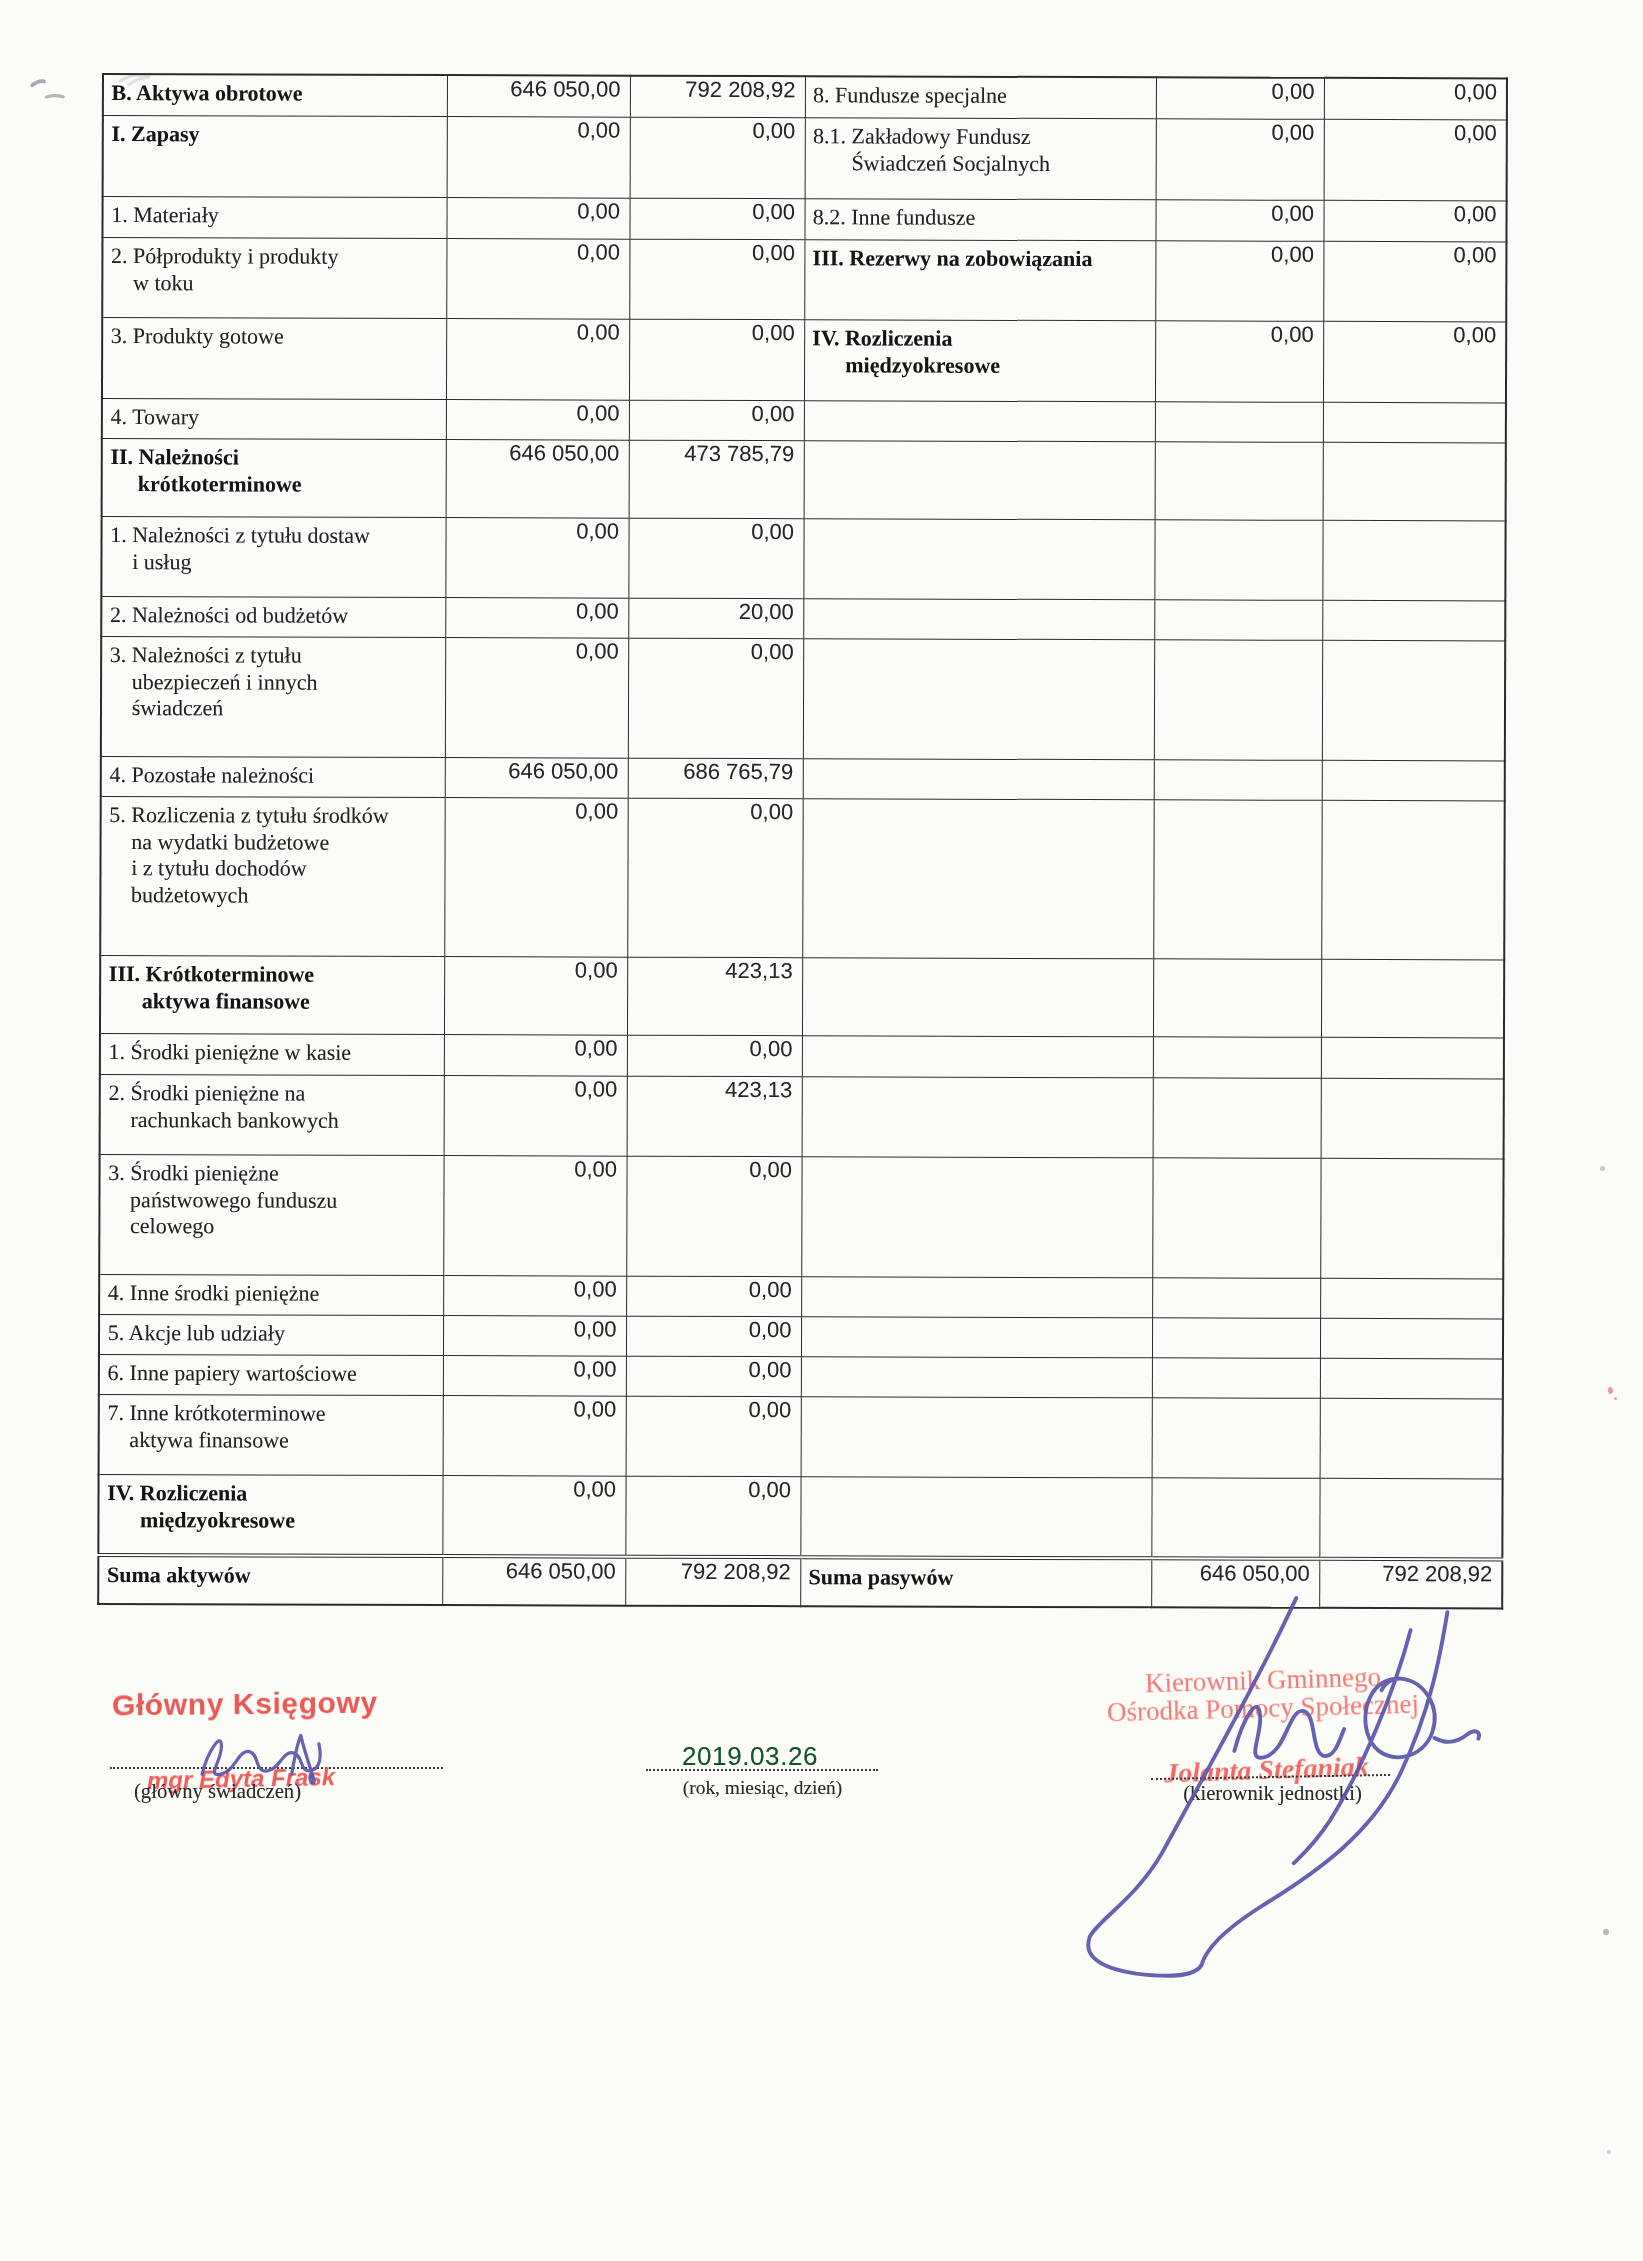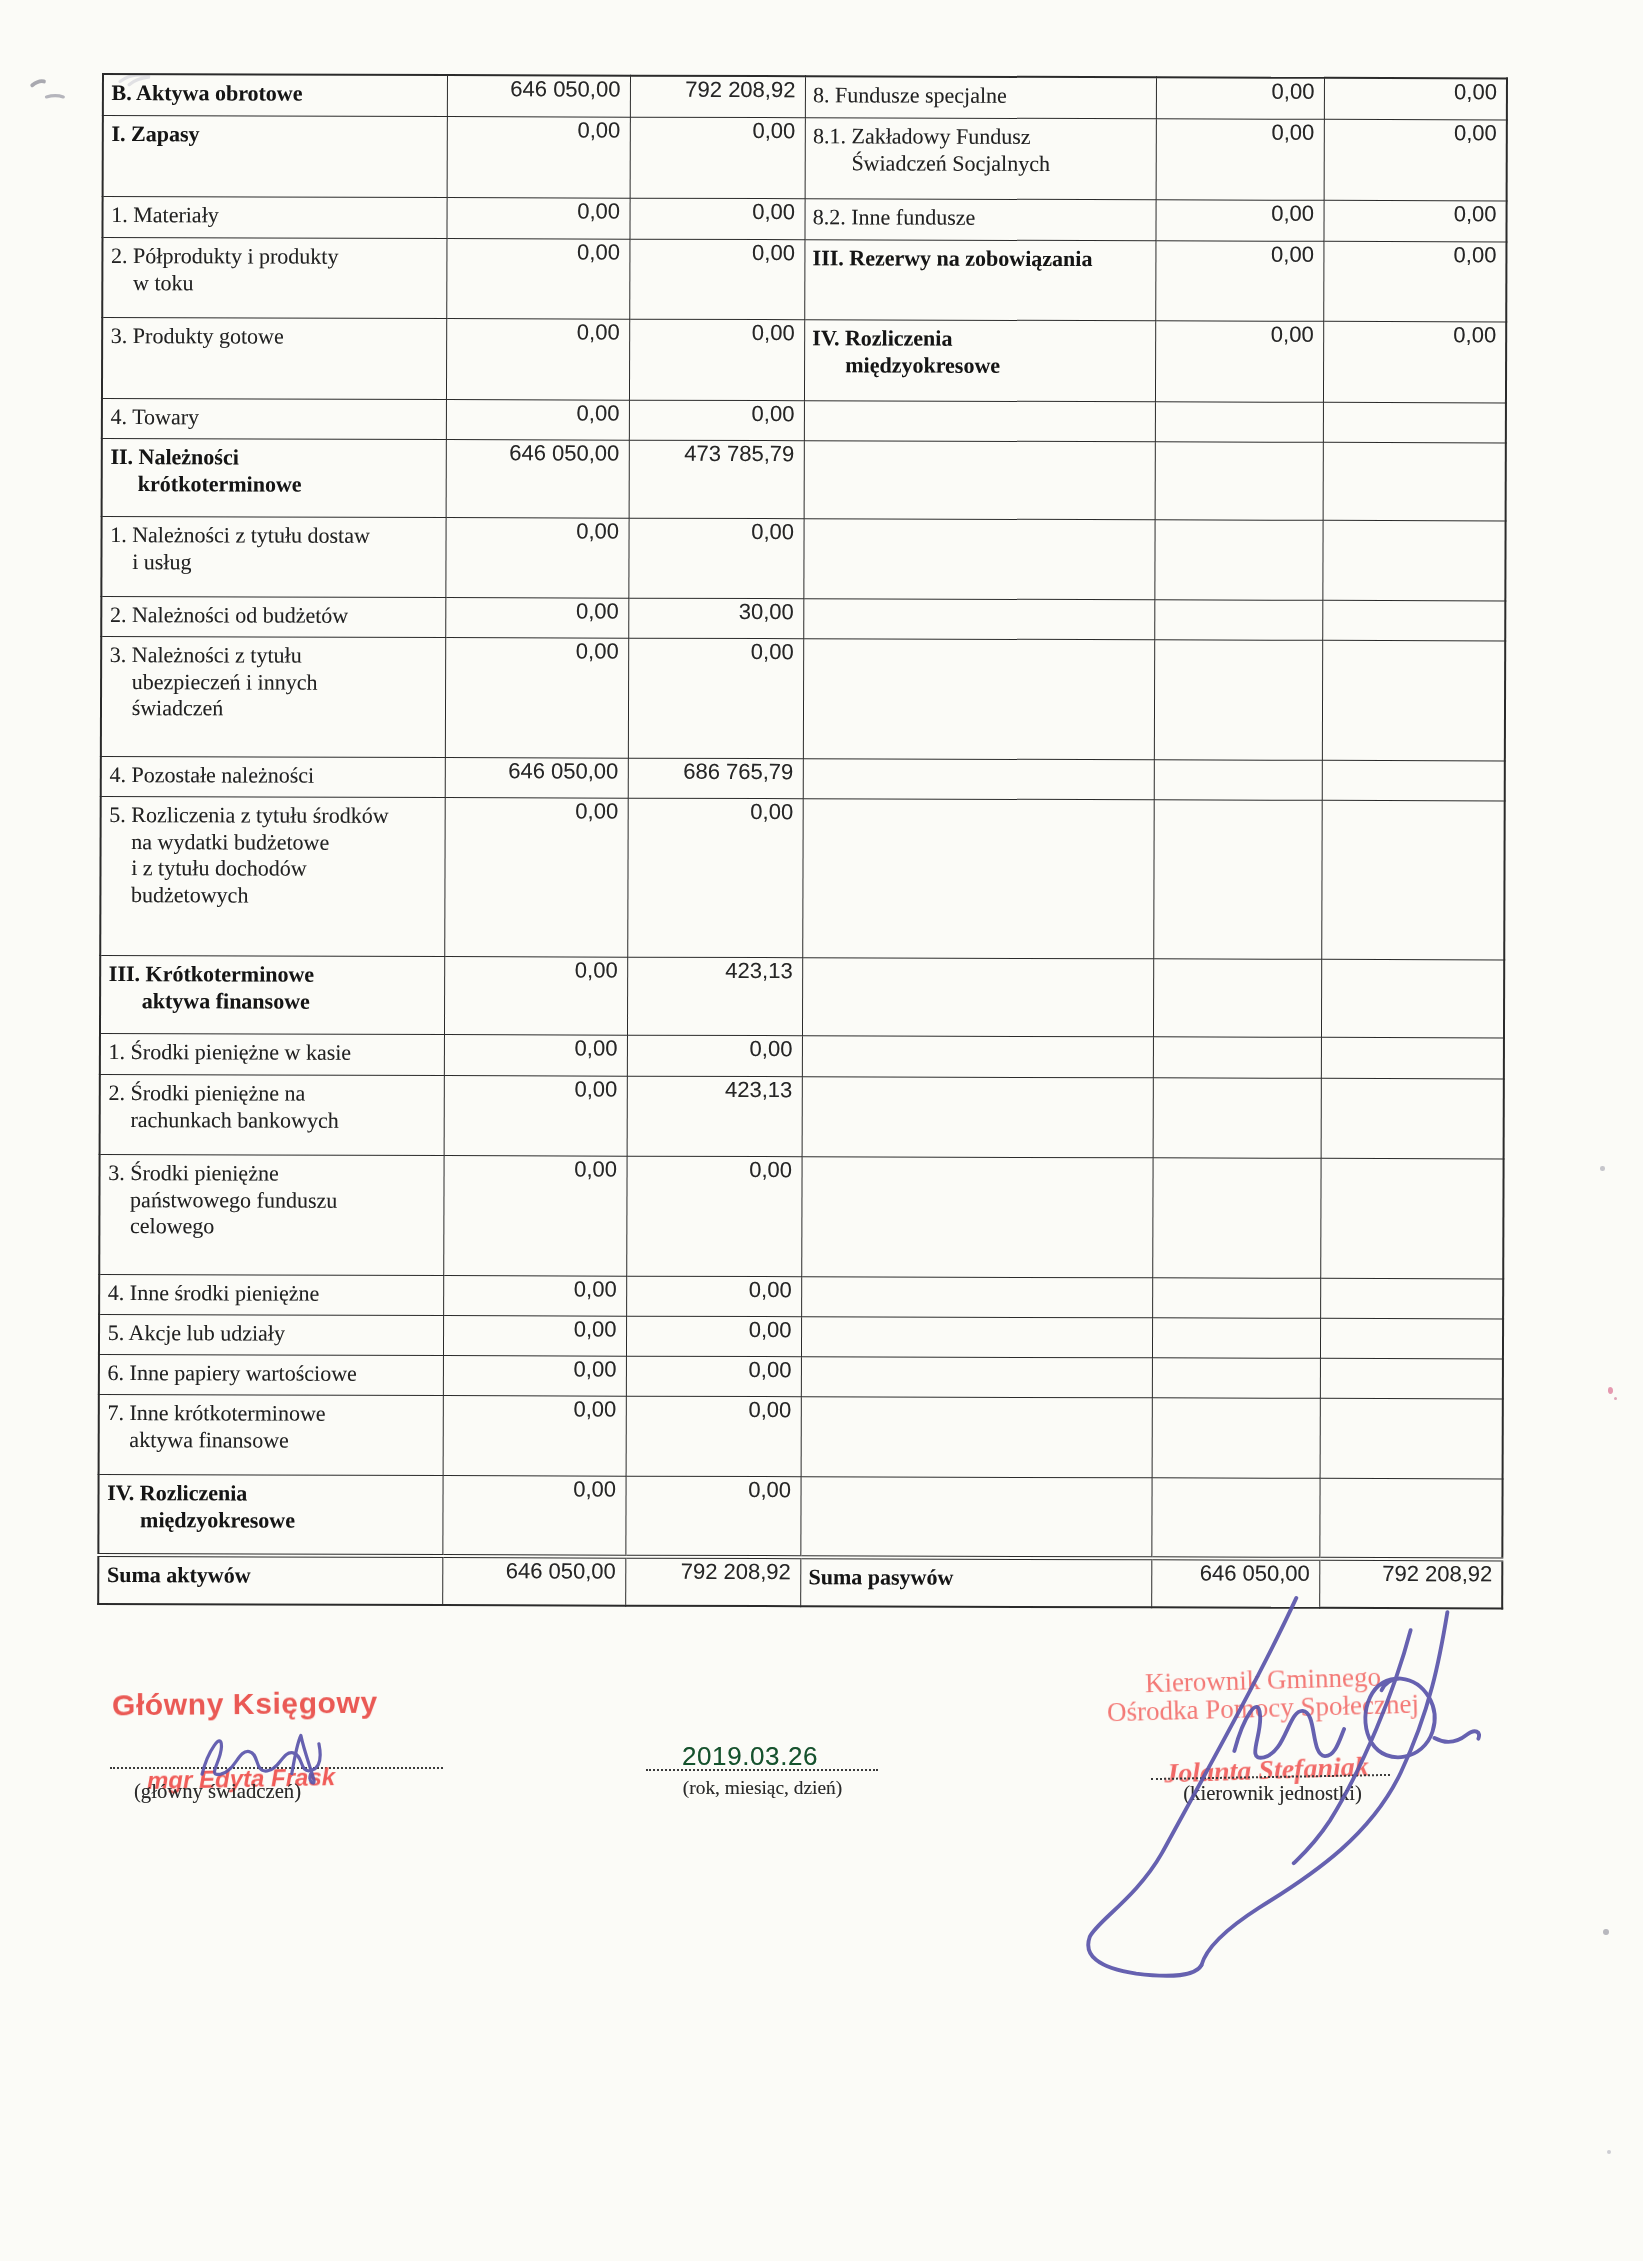--- a/index.html
+++ b/index.html
@@ -163,21 +163,21 @@
     i usług</td>
             <td class="val">0,00</td>
             <td class="val">0,00</td>
             <td class="lbl"></td>
             <td class="val"></td>
             <td class="val"></td>
           </tr>
           <tr style="height: 40px;">
             <td class="lbl">2. Należności od budżetów</td>
             <td class="val">0,00</td>
-            <td class="val">30,00</td>
+            <td class="val">20,00</td>
             <td class="lbl"></td>
             <td class="val"></td>
             <td class="val"></td>
           </tr>
           <tr style="height: 120px;">
             <td class="lbl">3. Należności z tytułu
     ubezpieczeń i innych
     świadczeń</td>
             <td class="val">0,00</td>
             <td class="val">0,00</td>

